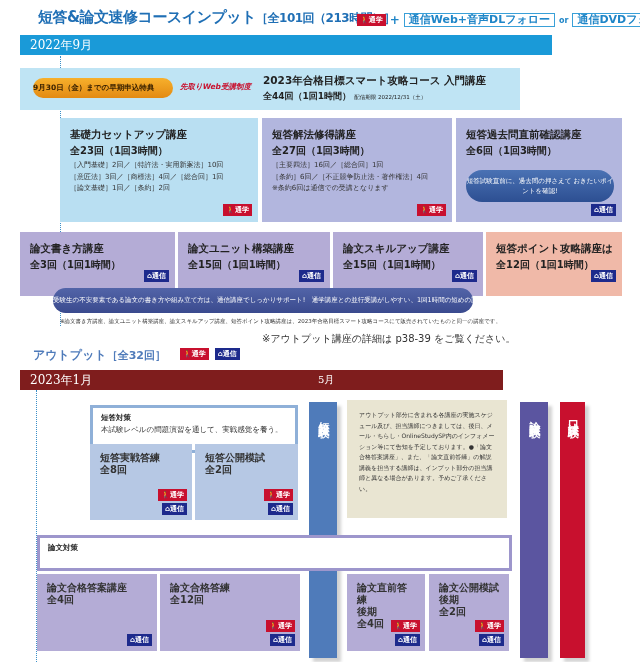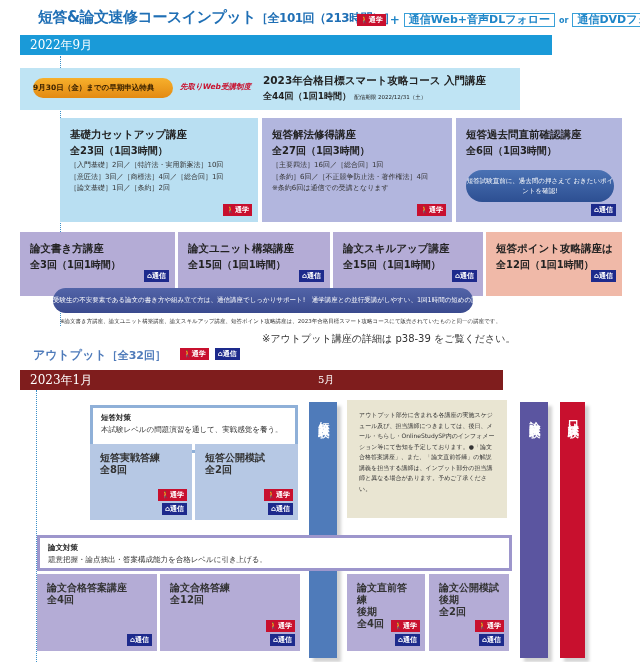--- a/index.html
+++ b/index.html
@@ -195,21 +195,20 @@
   <span style="writing-mode:vertical-rl; letter-spacing:2px;">論文試験</span>
 </div>
 <div class="vbar" style="left:560px; top:402px; width:25px; height:256px; background:#c8102e;">
   <span style="writing-mode:vertical-rl; letter-spacing:2px;">口述試験</span>
 </div>
 
 <div class="abs info">アウトプット部分に含まれる各講座の実施スケジュール及び、担当講師につきましては、後日、メール・ちらし・OnlineStudySP内のインフォメーション等にて告知を予定しております。●「論文合格答案講座」、また、「論文直前答練」の解説講義を担当する講師は、インプット部分の担当講師と異なる場合があります。予めご了承ください。</div>
 
 <div class="box-white" style="left:37px; top:535px; width:475px; height:36px; border:3px solid #9d96cc;">
   <div class="h">論文対策</div>
-  <div class="d">題意把握・論点抽出・答案構成能力を合格レベルに引き上げる。</div>
 </div>
 <div class="oc ov" style="left:37px; top:574px; width:120px; height:77px;">
   <div class="n">論文合格答案講座</div>
   <div class="n">全4回</div>
   <div class="bdg">
     <span class="badge b-tsushin">⌂<span>通信</span></span>
   </div>
 </div>
 <div class="oc ov" style="left:160px; top:574px; width:140px; height:77px;">
   <div class="n">論文合格答練</div>

